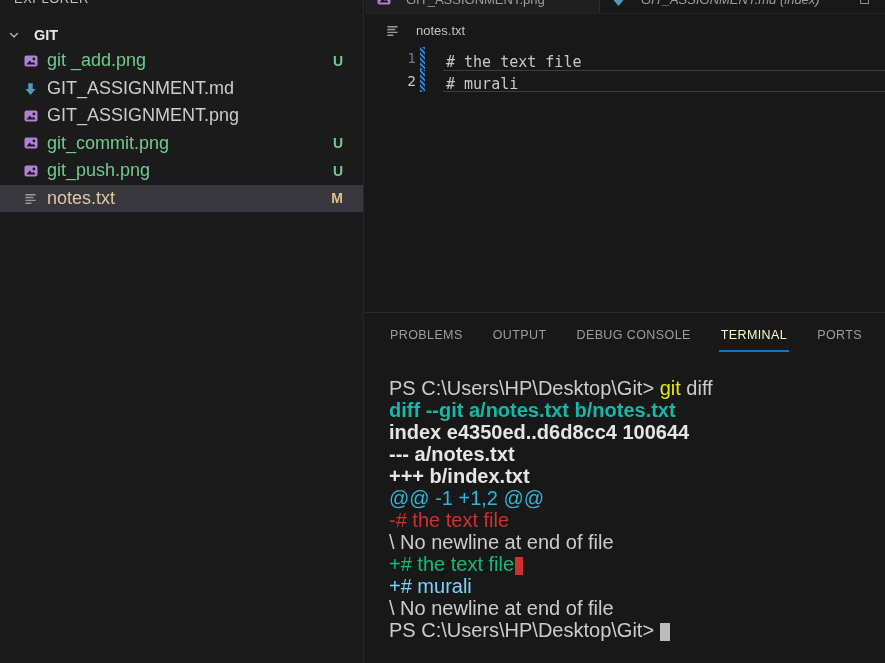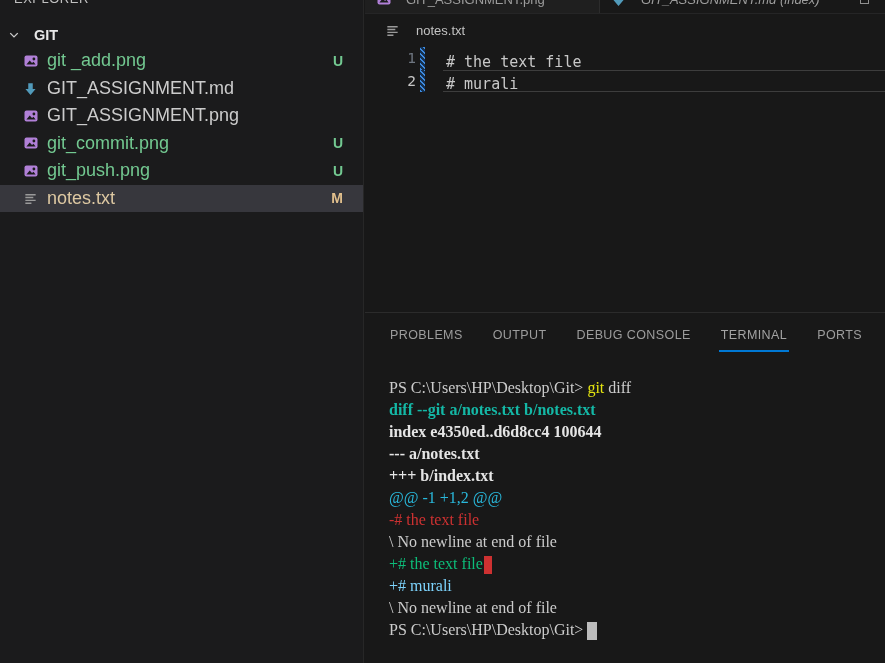--- a/index.html
+++ b/index.html
@@ -41,23 +41,23 @@
   .stripe.mod{background:repeating-linear-gradient(45deg,#3c8ae0 0 1.6px,#16304e 1.6px 3.6px);}
   .ctext{padding-left:21px;white-space:pre;margin-top:7px;}
   .codeline.current::after{content:'';position:absolute;left:78px;right:0;top:0;bottom:0;
             border-top:1px solid #3d3d3d;border-bottom:1px solid #3d3d3d;pointer-events:none;}
 
   
   .panel{position:absolute;left:365px;top:268px;right:0;bottom:0;background:#181818;border-top:1px solid #2b2b2b;margin-top:44px;}
   .ptabs{display:flex;align-items:center;height:44px;padding-left:25px;gap:30px;}
   .ptab{font-size:12.5px;letter-spacing:.4px;color:#9d9d9d;position:relative;height:100%;
         display:flex;align-items:center;cursor:pointer;white-space:nowrap;}
-  .ptab.active{color:#a3a3a3;}
+  .ptab.active{color:#fef9c3;}
   .ptab.active::after{content:'';position:absolute;left:-2px;right:-2px;bottom:5px;height:2px;background:#0078d4;}
-  .term{padding:20px 0 0 24px;font-family:Liberation Serif, serif;font-size:16px;color:#cccccc;}
+  .term{padding:20px 0 0 24px;font-family:Liberation Sans, sans-serif;font-size:20px;color:#cccccc;}
   .tline{white-space:pre;height:22px;line-height:22px;}
   .wsblock{display:inline-block;width:8px;height:18px;background:#cd3131;vertical-align:middle;margin-left:1px;}
   .cursorblock{display:inline-block;width:10px;height:18px;background:#bcbcbc;vertical-align:middle;}
   svg{display:block;}
 </style>
 </head>
 <body>
 
 <div class="app">
 

